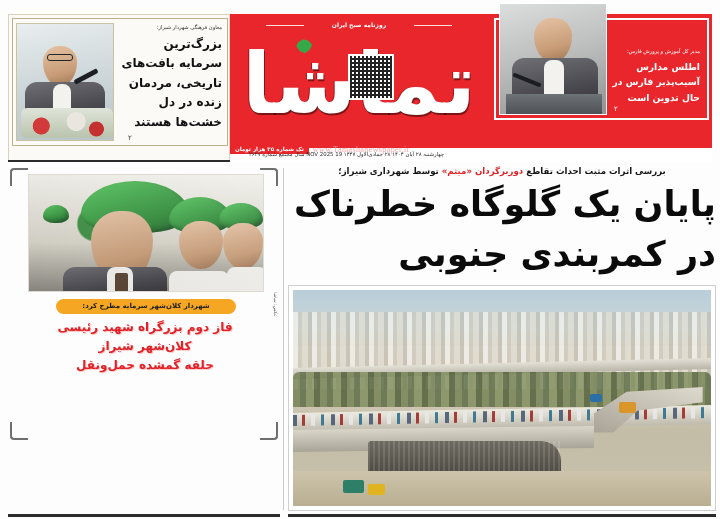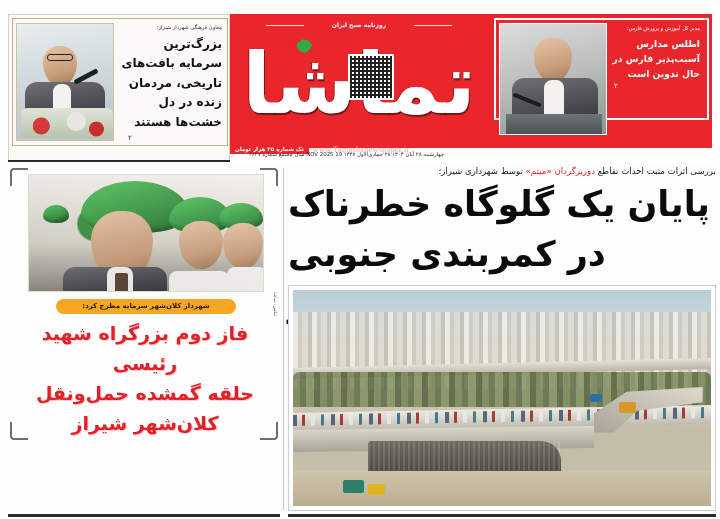--- a/index.html
+++ b/index.html
@@ -89,21 +89,21 @@
   }
 
   
   .promo-right {
     position: absolute;
     right: 3px; top: 4px;
     width: 215px; height: 102px;
     border: 2px solid #ffffff;
     display: flex;
     flex-direction: row-reverse;
-    align-items: flex-start;
+    align-items: flex-end;
     padding: 3px;
     margin-left: 24px;
   }
   .promo-right-photo {
     width: 108px; height: 112px;
     border: 1px solid #ffffff;
     overflow: hidden;
     position: relative;
     background: linear-gradient(165deg,#dcdedd 0%,#b9bcbb 50%,#8e9392 100%);
   }
@@ -318,21 +318,21 @@
     direction: rtl;
   }
 
   .left-headline {
     position: absolute;
     left: 6px; top: 152px;
     width: 262px;
     text-align: center;
     direction: rtl;
     color: #e02228;
-    font-size: 19px;
+    font-size: 12px;
     font-weight: bold;
     line-height: 1.58;
     letter-spacing: -0.4px;
     text-shadow: 1px 1px 0 rgba(255,160,160,0.55);
   }
 
   
   .col-divider {
     position: absolute;
     left: 283px; top: 4px;
@@ -343,34 +343,34 @@
   
   .col-main {
     position: absolute;
     left: 288px; top: 0;
     width: 428px; height: 355px;
   }
   .main-kicker {
     position: absolute;
     right: 0; top: 2px;
     width: 428px;
-    text-align: right;
+    text-align: center;
     direction: rtl;
     font-size: 8.6px;
-    font-weight: normal;
+    font-weight: bold;
     color: #141414;
     letter-spacing: -0.2px;
   }
   .main-kicker .hl { color: #e02228; }
 
   .main-headline {
     position: absolute;
     right: 0; top: 16px;
     width: 428px;
-    text-align: left;
+    text-align: right;
     direction: rtl;
     color: #0b0b0b;
     font-size: 35px;
     font-weight: bold;
     line-height: 1.42;
     letter-spacing: -1.2px;
   }
 
   .main-photo {
     position: absolute;
@@ -570,22 +570,22 @@
         <div class="shirt-w" style="left:198px;top:92px;width:40px;height:28px;"></div>
         <div style="position:absolute;left:0;top:0;width:100%;height:100%;background:linear-gradient(200deg,rgba(255,255,255,0.12),rgba(0,0,0,0.06));"></div>
       </div>
 
       <div class="photo-credit">عکس: تماشا</div>
 
       <div class="kicker-bar">شهردار کلان‌شهر سرمایه مطرح کرد:</div>
 
       <div class="left-headline">
         <div>فاز دوم بزرگراه شهید رئیسی</div>
+        <div>کلان‌شهر شیراز</div>
         <div>حلقه گمشده حمل‌ونقل</div>
-        <div>کلان‌شهر شیراز</div>
       </div>
 
     </div>
 
     <div class="col-divider"></div>
 
     <div class="col-main">
       <div class="main-kicker">
         <span>بررسی اثرات مثبت احداث تقاطع</span>
         <span class="hl">دوربرگردان</span>

